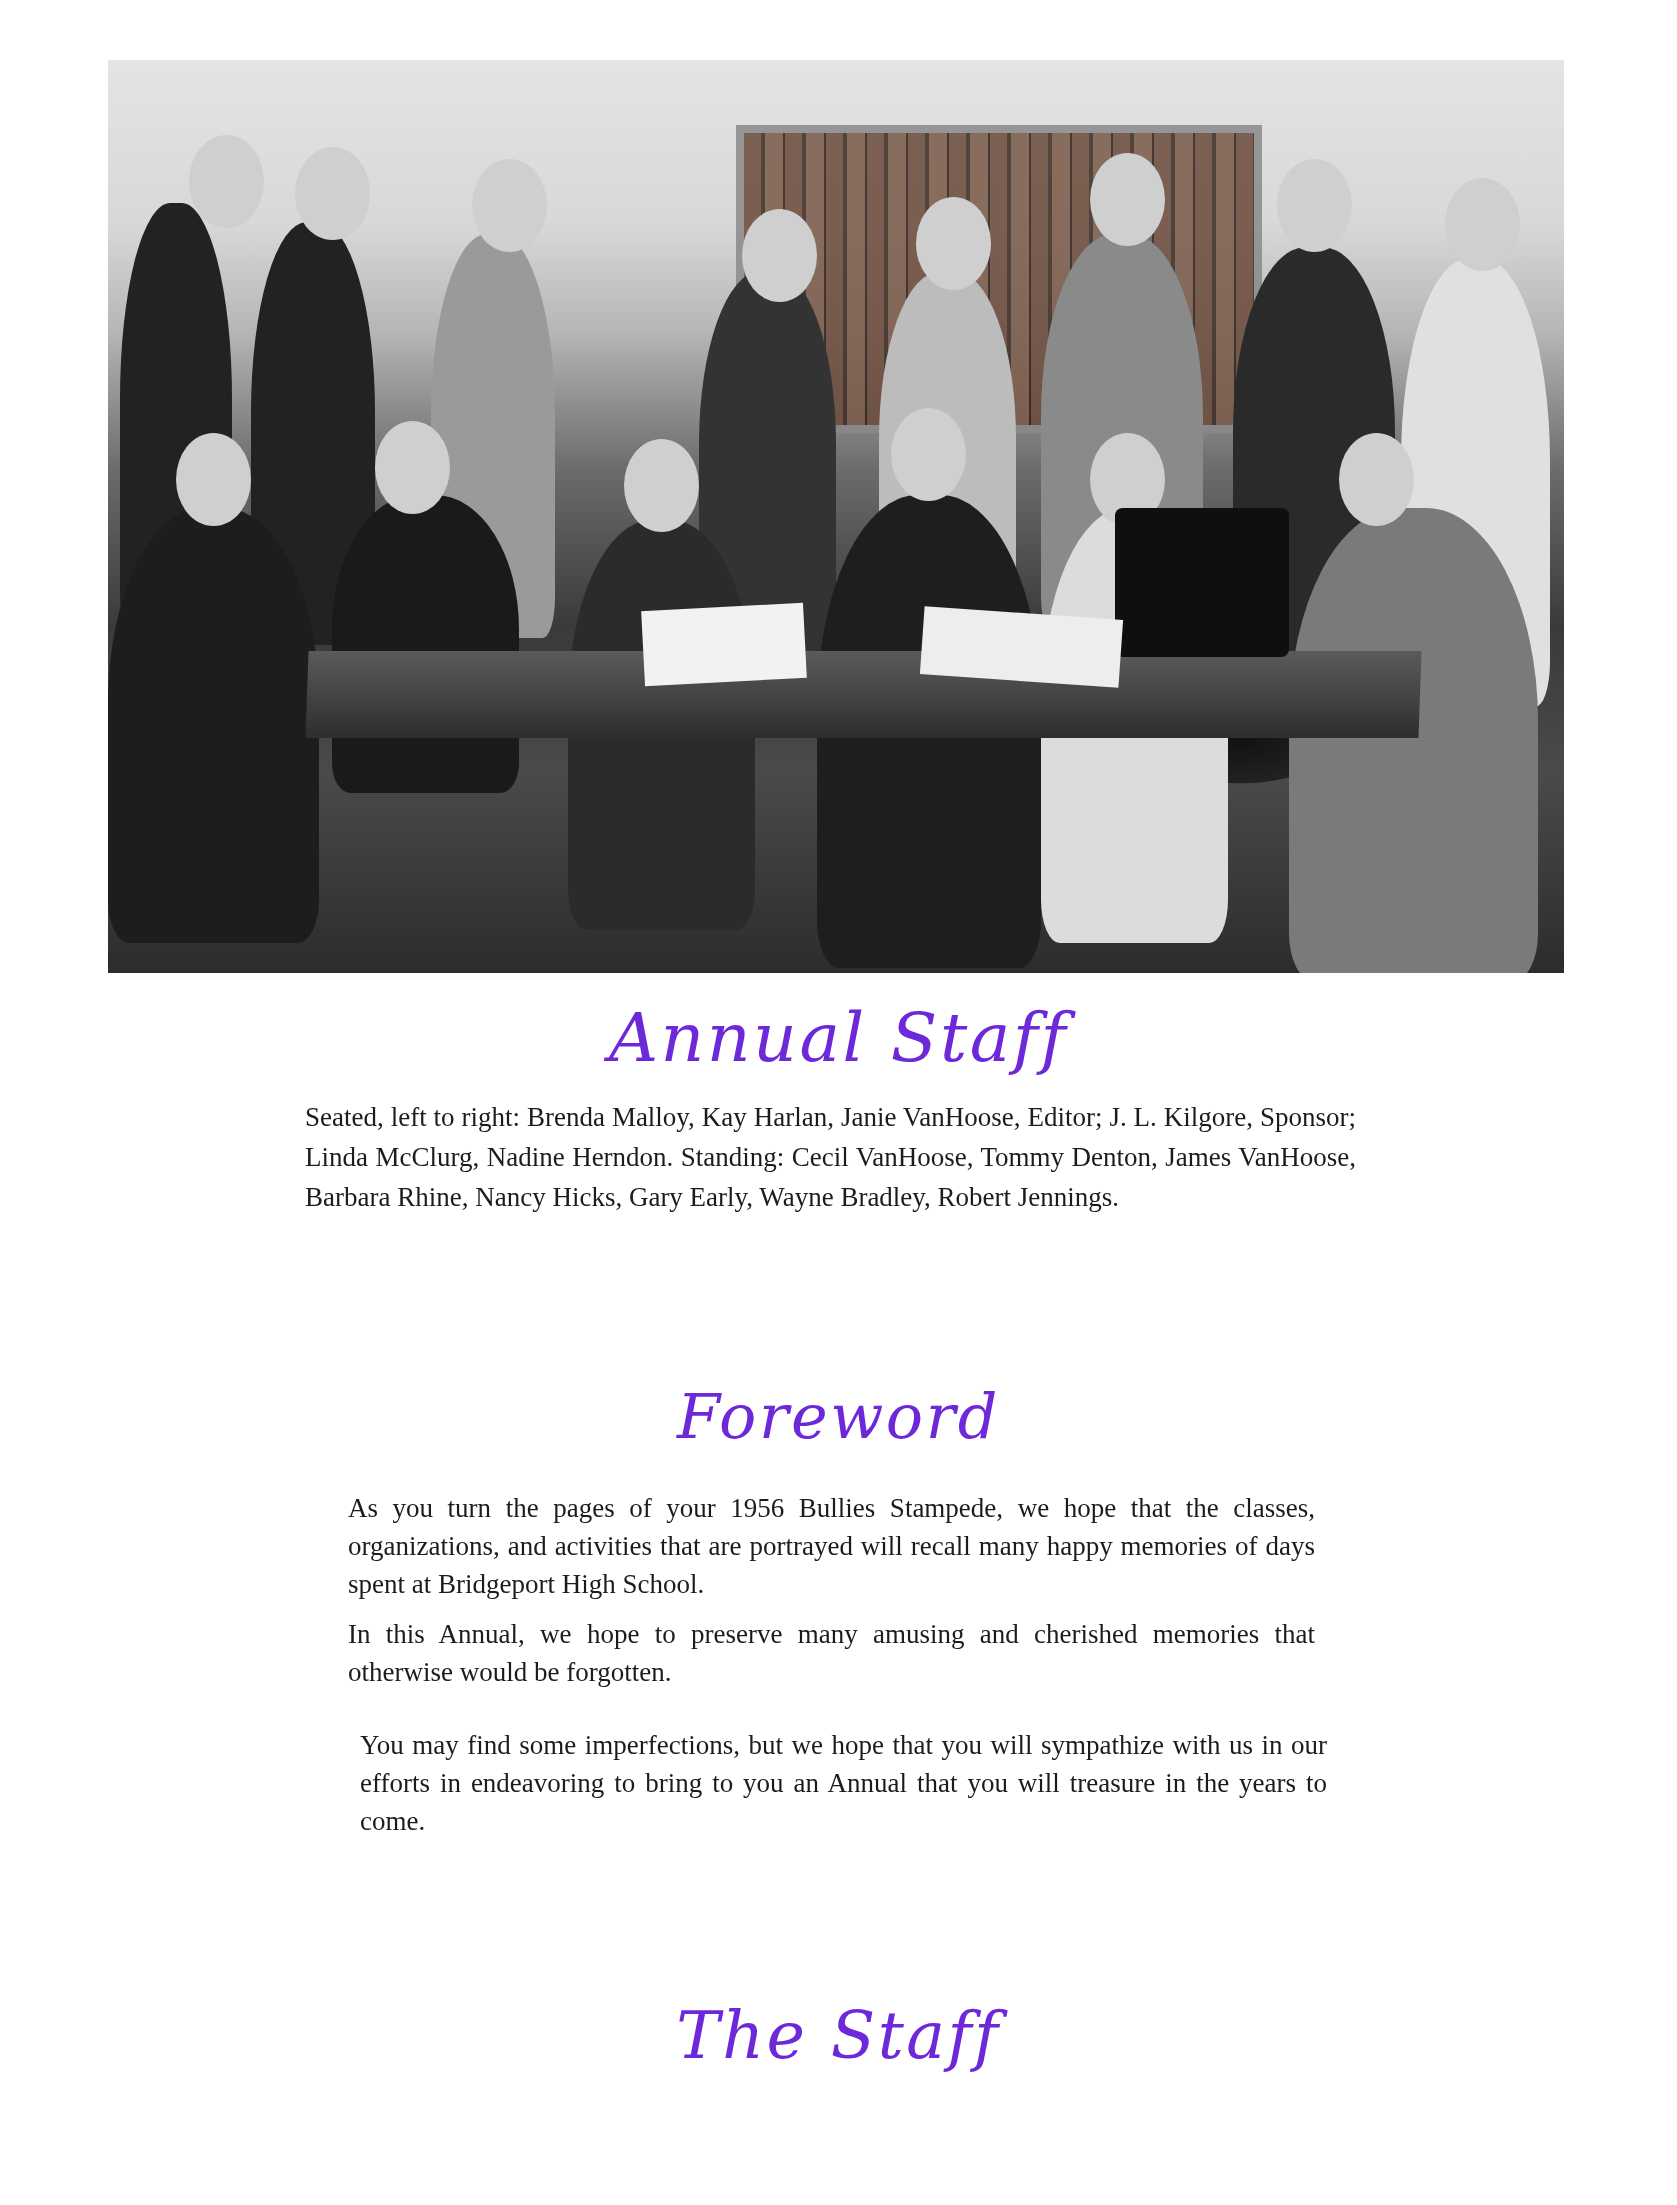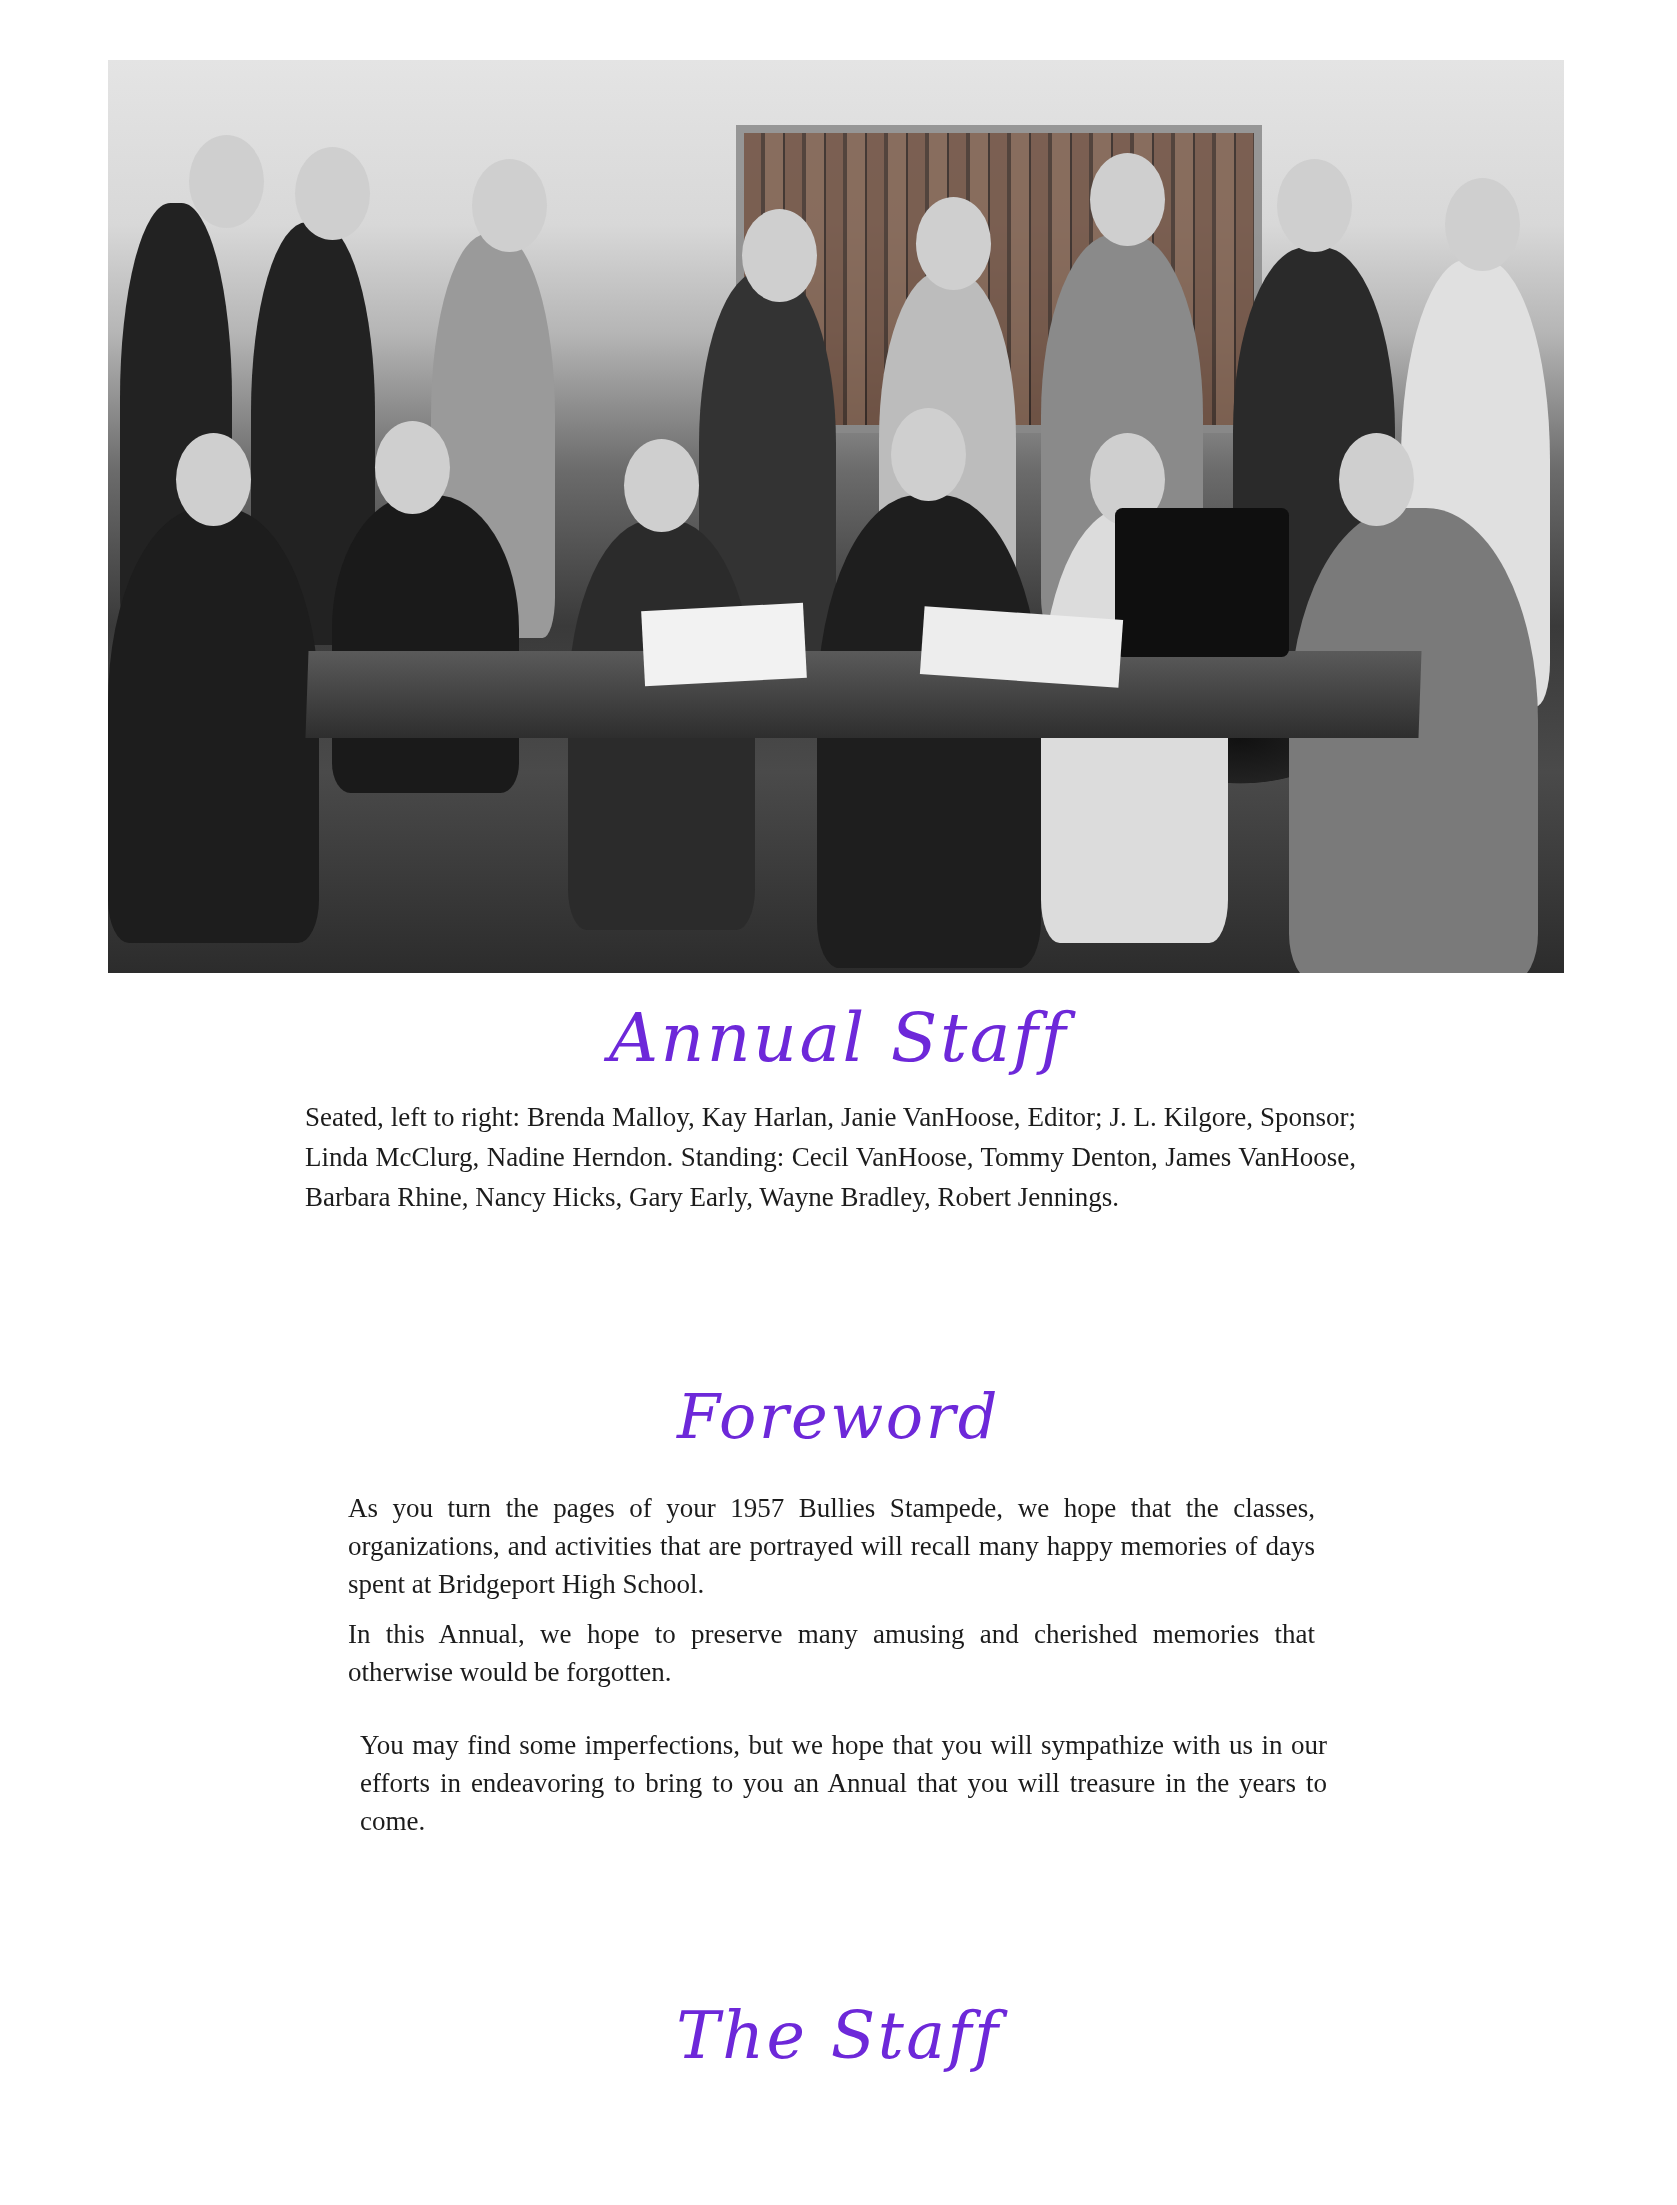--- a/index.html
+++ b/index.html
@@ -62,18 +62,18 @@
   <div class="table"></div>
   <div style="position:absolute;left:1007px;top:448px;width:174px;height:149px;background:#0f0f0f;border-radius:7.5px;"></div>
   <div style="position:absolute;left:535px;top:547px;width:162px;height:75px;background:#f2f2f2;transform:rotate(-3deg);"></div>
   <div style="position:absolute;left:814px;top:553px;width:199px;height:68px;background:#ededed;transform:rotate(4deg);"></div>
 </div>
 
 <div class="heading h-annual">Annual Staff</div>
 <div class="caption">Seated, left to right: Brenda Malloy, Kay Harlan, Janie VanHoose, Editor; J. L. Kilgore, Sponsor; Linda McClurg, Nadine Herndon. Standing: Cecil VanHoose, Tommy Denton, James VanHoose, Barbara Rhine, Nancy Hicks, Gary Early, Wayne Bradley, Robert Jennings.</div>
 
 <div class="heading h-foreword">Foreword</div>
-<p class="para p1" style="margin:0;">As you turn the pages of your 1957 Bullies Stampede, we hope that the classes, organizations, and activities that are portrayed will recall many happy memories of days spent at Bridgeport High School.</p>
+<p class="para p1" style="margin:0;">As you turn the pages of your 1956 Bullies Stampede, we hope that the classes, organizations, and activities that are portrayed will recall many happy memories of days spent at Bridgeport High School.</p>
 <p class="para p2" style="margin:0;">In this Annual, we hope to preserve many amusing and cherished memories that otherwise would be forgotten.</p>
 <p class="para p3" style="margin:12px;">You may find some imperfections, but we hope that you will sympathize with us in our efforts in endeavoring to bring to you an Annual that you will treasure in the years to come.</p>
 
 <div class="heading h-staff">The Staff</div>
 
 
 </body></html>

